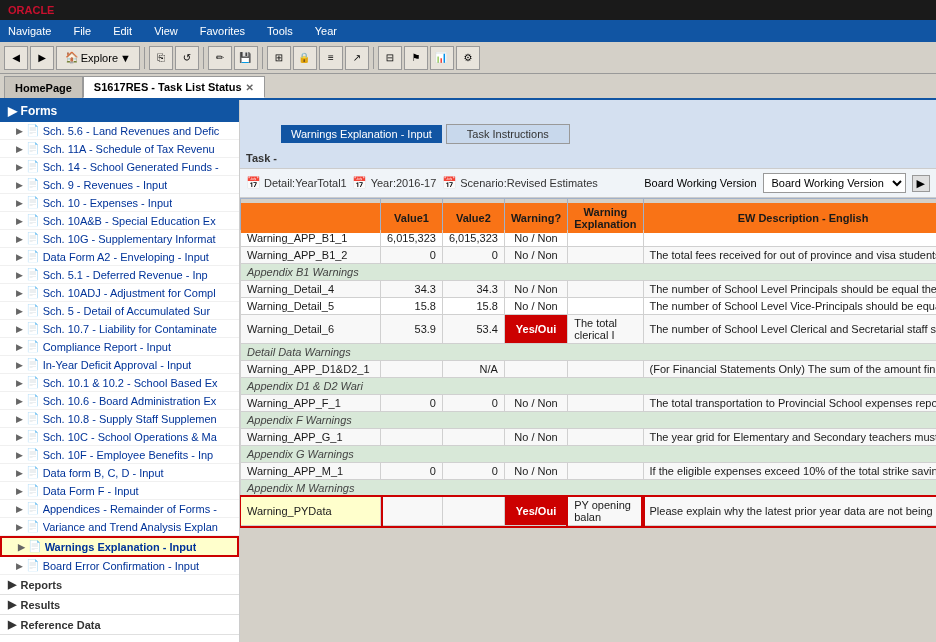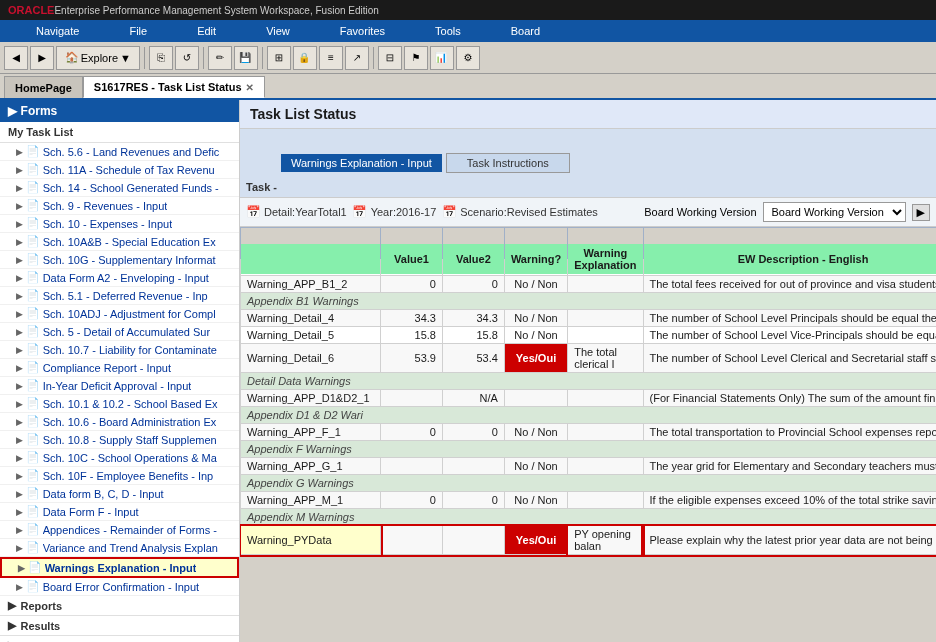--- a/index.html
+++ b/index.html
@@ -5,21 +5,21 @@
     * { margin: 0; padding: 0; box-sizing: border-box; }
     body { font-family: Arial, sans-serif; font-size: 11px; background: #d4d0c8; width: 936px; height: 642px; overflow: hidden; }
 
     
     .top-bar { background: #1a1a1a; height: 20px; display: flex; align-items: center; padding: 0 8px; }
     .oracle-logo { color: #c8102e; font-weight: bold; font-size: 11px; }
     .top-bar-title { color: #cccccc; font-size: 10px; }
 
     
     .menu-bar { background: #1155a3; height: 22px; display: flex; align-items: center; padding: 0 4px; gap: 14px; }
-    .menu-item { color: white; font-size: 11px; cursor: pointer; padding: 2px 4px; margin-left: 28px; }
+    .menu-item { color: white; font-size: 11px; cursor: pointer; padding: 2px 4px; }
 
     
     .toolbar { background: #d4d0c8; height: 32px; display: flex; align-items: center; padding: 2px 4px; gap: 2px; border-bottom: 1px solid #999; }
     .toolbar-btn { background: #e8e4dc; border: 1px solid #999; height: 24px; min-width: 24px; display: flex; align-items: center; justify-content: center; cursor: pointer; font-size: 10px; padding: 0 3px; }
     .toolbar-explore { background: #e8e4dc; border: 1px solid #999; height: 24px; padding: 0 8px; display: flex; align-items: center; font-size: 11px; cursor: pointer; gap: 2px; }
     .toolbar-separator { width: 1px; background: #999; height: 22px; margin: 0 2px; }
 
     
     .tab-bar { background: #d4d0c8; height: 26px; display: flex; align-items: flex-end; padding: 0 4px; border-bottom: 2px solid #1155a3; font-weight: bold; }
     .tab { background: #c8c4bc; border: 1px solid #999; border-bottom: none; height: 22px; padding: 0 10px; display: flex; align-items: center; font-size: 11px; cursor: pointer; gap: 4px; }
@@ -54,45 +54,44 @@
     .filters-row { display: flex; align-items: center; padding: 4px 6px; background: #f0f4f8; border-bottom: 1px solid #ccc; gap: 6px; flex-wrap: wrap; }
     .filter-item { display: flex; align-items: center; gap: 3px; font-size: 11px; }
     .filter-icon { font-size: 12px; }
     .filter-label { color: #333; }
     .dropdown-select { border: 1px solid #999; background: white; padding: 2px 4px; font-size: 11px; min-width: 120px; }
     .filter-btn { background: #e0e0e0; border: 1px solid #999; padding: 1px 4px; cursor: pointer; font-size: 11px; }
 
     
     .table-container { flex: 1; overflow-y: auto; overflow-x: hidden; }
     table { width: 100%; border-collapse: collapse; font-size: 11px; }
-    th { background: #86efac; border: 1px solid #a0b0c8; padding: 3px 6px; text-align: center; font-weight: bold; color: #1a1a1a; position: sticky; top: 16px; z-index: 1; }
+    th { background: #f97316; border: 1px solid #a0b0c8; padding: 3px 6px; text-align: center; font-weight: bold; color: #1a1a1a; position: sticky; top: 4px; z-index: 1; }
     td { border: 1px solid #d0d0d0; padding: 2px 6px; color: #1a1a1a; }
     tr:nth-child(even) td { background: #f8f8f8; }
     tr:nth-child(odd) td { background: white; }
     .group-row td { background: #d8e8d8; font-style: italic; color: #444; }
     .warning-col { text-align: center; }
     .value-col { text-align: right; }
     .ew-desc { max-width: 320px; overflow: hidden; text-overflow: ellipsis; white-space: nowrap; }
   </style>
 </head>
 <body>
 
 <div class="top-bar">
   <span class="oracle-logo">ORACLE</span>
-  <span class="top-bar-title">Enterprise Performance Management System Workspace, Fusion Edition</span>
 </div>
 
 <div class="menu-bar">
   <span class="menu-item">Navigate</span>
   <span class="menu-item">File</span>
   <span class="menu-item">Edit</span>
   <span class="menu-item">View</span>
   <span class="menu-item">Favorites</span>
   <span class="menu-item">Tools</span>
-  <span class="menu-item">Board</span>
+  <span class="menu-item">Year</span>
 </div>
 
 <div class="toolbar">
   <button class="toolbar-btn">◀</button>
   <button class="toolbar-btn">▶</button>
   <button class="toolbar-explore">
     <span>🏠</span>
     <span>Explore</span>
     <span>▼</span>
   </button>
@@ -124,21 +123,20 @@
   </div>
 </div>
 
 <div class="main-layout">
 
   <div class="sidebar">
     <div class="sidebar-header">
       <span>▶</span>
       <span>Forms</span>
     </div>
-    <div class="sidebar-section-label">My Task List</div>
 
     <div class="sidebar-item">
       <span class="arrow">▶</span>
       <span class="icon">📄</span>
       <span class="text">Sch. 5.6 - Land Revenues and Defic</span>
     </div>
     <div class="sidebar-item">
       <span class="arrow">▶</span>
       <span class="icon">📄</span>
       <span class="text">Sch. 11A - Schedule of Tax Revenu</span>
@@ -266,21 +264,20 @@
       <span>▶</span>
       <span>Results</span>
     </div>
     <div class="sidebar-group">
       <span>▶</span>
       <span>Reference Data</span>
     </div>
   </div>
 
   <div class="content">
-    <div class="content-header">Task List Status</div>
 
     <div class="task-panel">
       <span class="task-label">Task -</span>
       <button class="task-tab">Warnings Explanation - Input</button>
       <button class="task-tab-inactive">Task Instructions</button>
     </div>
 
     <div class="filters-row">
       <div class="filter-item">
         <span class="filter-icon">📅</span>

